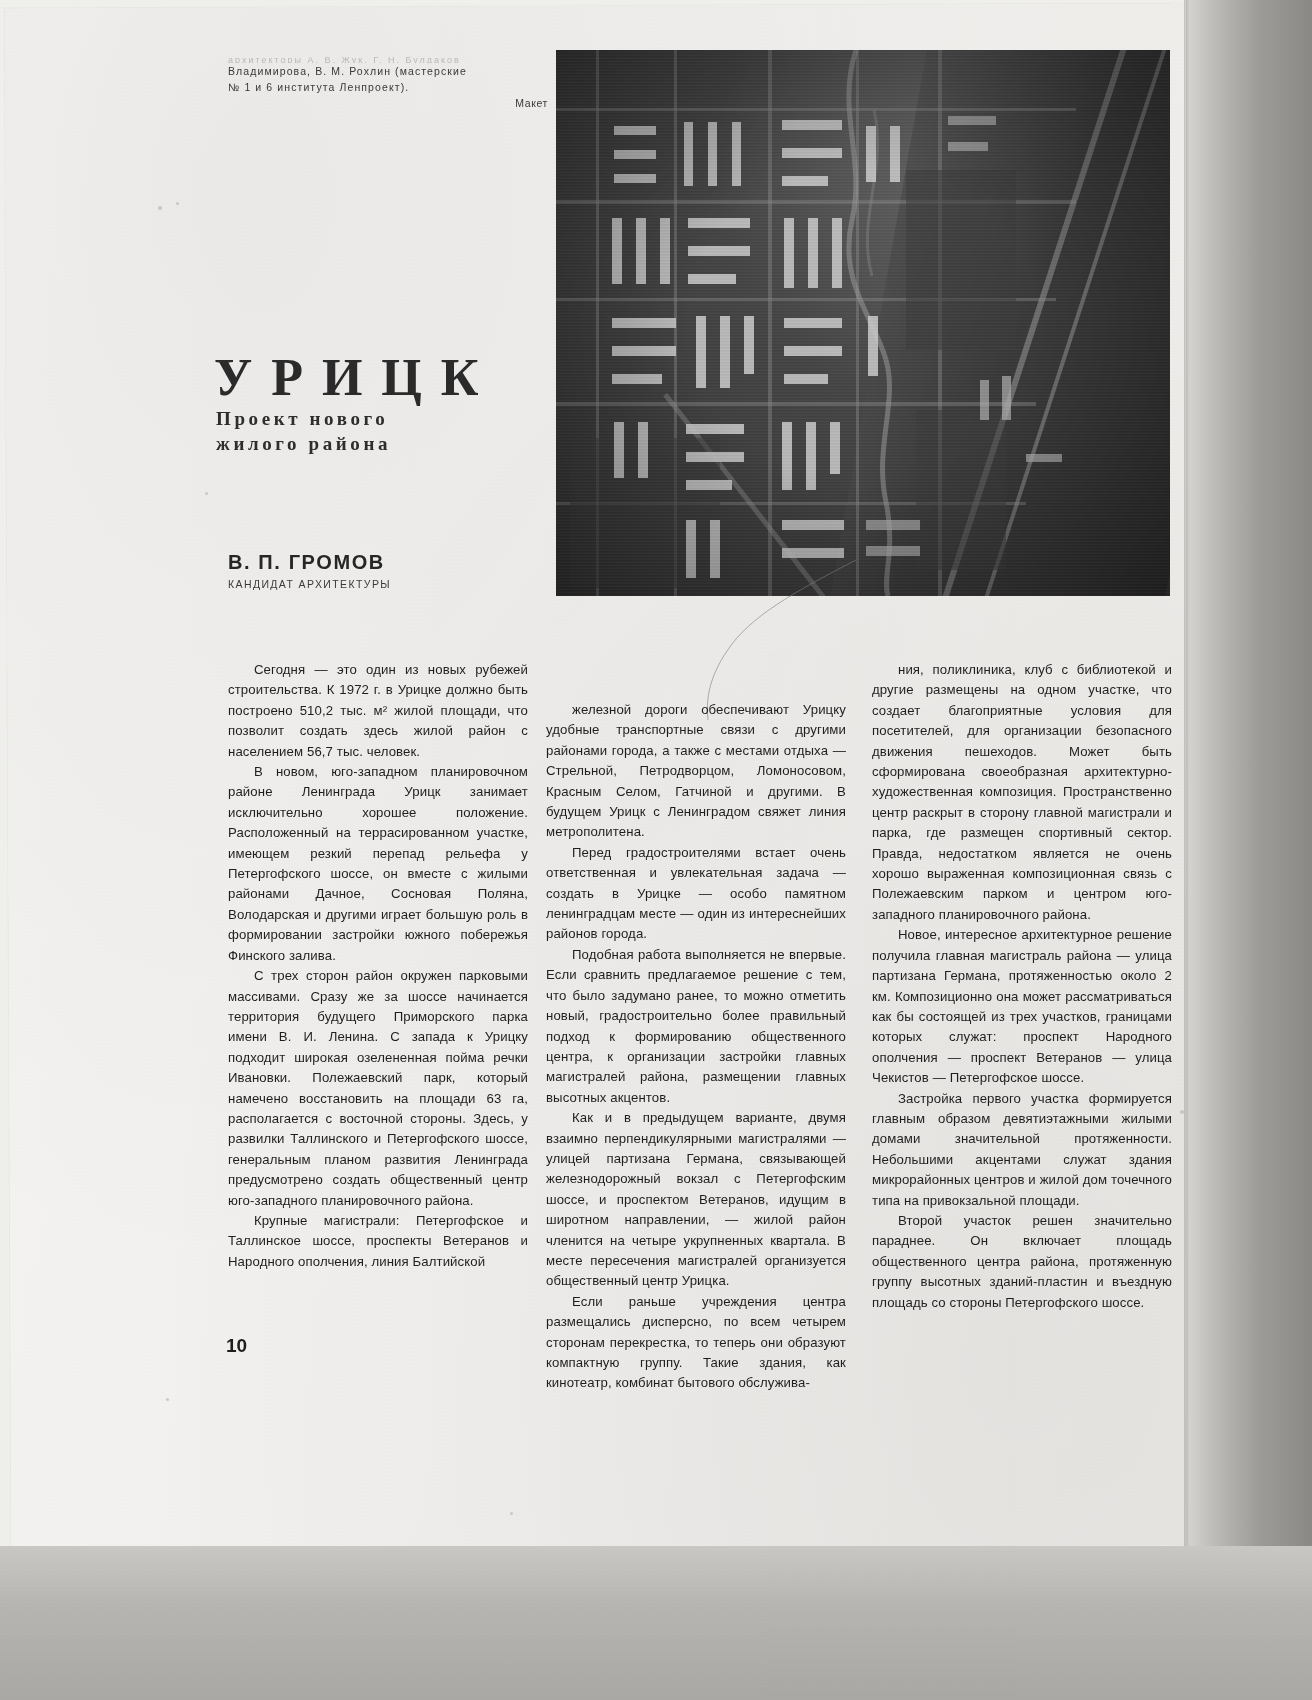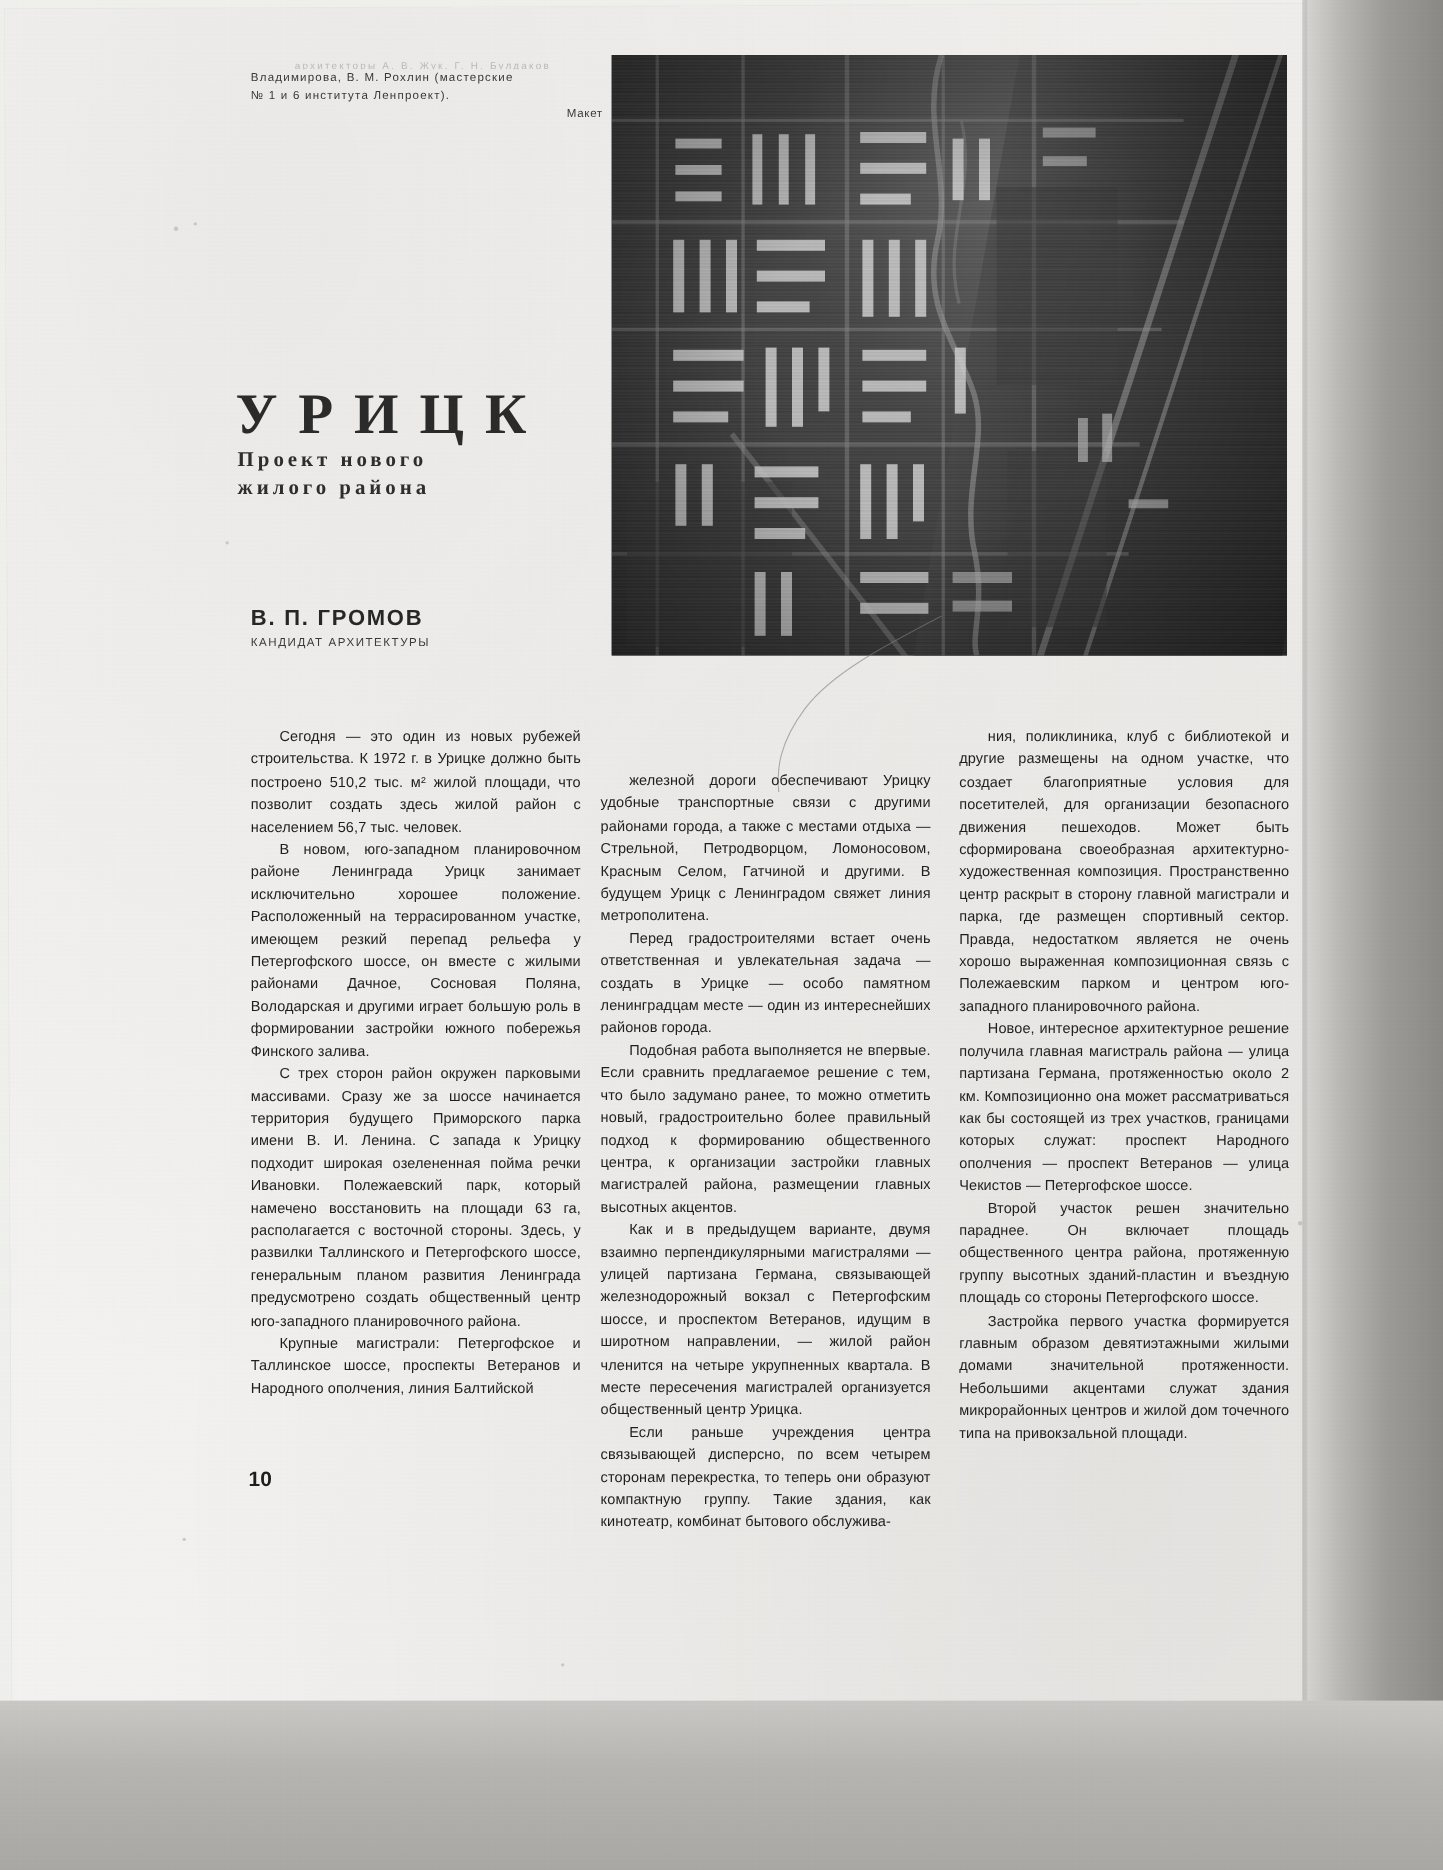--- a/index.html
+++ b/index.html
@@ -67,21 +67,20 @@
     line-height: 16px;
     color: #3a3a3a;
   }
   .caption .cut-line {
     color: #b9b9b9;
     letter-spacing: 2px;
     font-size: 9px;
     overflow: hidden;
     white-space: nowrap;
     height: 11px;
-    margin-left: 40px;
   }
   .caption .c2 { position: relative; }
   .caption .tail {
     position: absolute;
     right: 0; top: 16px;
     letter-spacing: .6px;
   }
   
   .headline {
     position: absolute;
@@ -329,24 +328,24 @@
     <p>В новом, юго-западном планировочном районе Ленинграда Урицк занимает исключительно хорошее положение. Расположенный на террасированном участке, имеющем резкий перепад рельефа у Петергофского шоссе, он вместе с жилыми районами Дачное, Сосновая Поляна, Володарская и другими играет большую роль в формировании застройки южного побережья Финского залива.</p>
     <p>С трех сторон район окружен парковыми массивами. Сразу же за шоссе начинается территория будущего Приморского парка имени В. И. Ленина. С запада к Урицку подходит широкая озелененная пойма речки Ивановки. Полежаевский парк, который намечено восстановить на площади 63 га, располагается с восточной стороны. Здесь, у развилки Таллинского и Петергофского шоссе, генеральным планом развития Ленинграда предусмотрено создать общественный центр юго-западного планировочного района.</p>
     <p>Крупные магистрали: Петергофское и Таллинское шоссе, проспекты Ветеранов и Народного ополчения, линия Балтийской</p>
   </div>
 
   <div class="col" id="col2">
     <p>железной дороги обеспечивают Урицку удобные транспортные связи с другими районами города, а также с местами отдыха — Стрельной, Петродворцом, Ломоносовом, Красным Селом, Гатчиной и другими. В будущем Урицк с Ленинградом свяжет линия метрополитена.</p>
     <p>Перед градостроителями встает очень ответственная и увлекательная задача — создать в Урицке — особо памятном ленинградцам месте — один из интереснейших районов города.</p>
     <p>Подобная работа выполняется не впервые. Если сравнить предлагаемое решение с тем, что было задумано ранее, то можно отметить новый, градостроительно более правильный подход к формированию общественного центра, к организации застройки главных магистралей района, размещении главных высотных акцентов.</p>
     <p>Как и в предыдущем варианте, двумя взаимно перпендикулярными магистралями — улицей партизана Германа, связывающей железнодорожный вокзал с Петергофским шоссе, и проспектом Ветеранов, идущим в широтном направлении, — жилой район членится на четыре укрупненных квартала. В месте пересечения магистралей организуется общественный центр Урицка.</p>
-    <p>Если раньше учреждения центра связывающей дисперсно, по всем четырем сторонам перекрестка, то теперь они образуют компактную группу. Такие здания, как кинотеатр, комбинат бытового обслужива-</p>
+    <p>Если раньше учреждения центра размещались дисперсно, по всем четырем сторонам перекрестка, то теперь они образуют компактную группу. Такие здания, как кинотеатр, комбинат бытового обслужива-</p>
   </div>
 
   <div class="col" id="col3">
     <p>ния, поликлиника, клуб с библиотекой и другие размещены на одном участке, что создает благоприятные условия для посетителей, для организации безопасного движения пешеходов. Может быть сформирована своеобразная архитектурно-художественная композиция. Пространственно центр раскрыт в сторону главной магистрали и парка, где размещен спортивный сектор. Правда, недостатком является не очень хорошо выраженная композиционная связь с Полежаевским парком и центром юго-западного планировочного района.</p>
     <p>Новое, интересное архитектурное решение получила главная магистраль района — улица партизана Германа, протяженностью около 2 км. Композиционно она может рассматриваться как бы состоящей из трех участков, границами которых служат: проспект Народного ополчения — проспект Ветеранов — улица Чекистов — Петергофское шоссе.</p>
+    <p>Застройка первого участка формируется главным образом девятиэтажными жилыми домами значительной протяженности. Небольшими акцентами служат здания микрорайонных центров и жилой дом точечного типа на привокзальной площади.</p>
     <p>Второй участок решен значительно параднее. Он включает площадь общественного центра района, протяженную группу высотных зданий-пластин и въездную площадь со стороны Петергофского шоссе.</p>
-    <p>Застройка первого участка формируется главным образом девятиэтажными жилыми домами значительной протяженности. Небольшими акцентами служат здания микрорайонных центров и жилой дом точечного типа на привокзальной площади.</p>
   </div>
 
   <div id="grain"></div>
 </div>
 
 </body></html>

